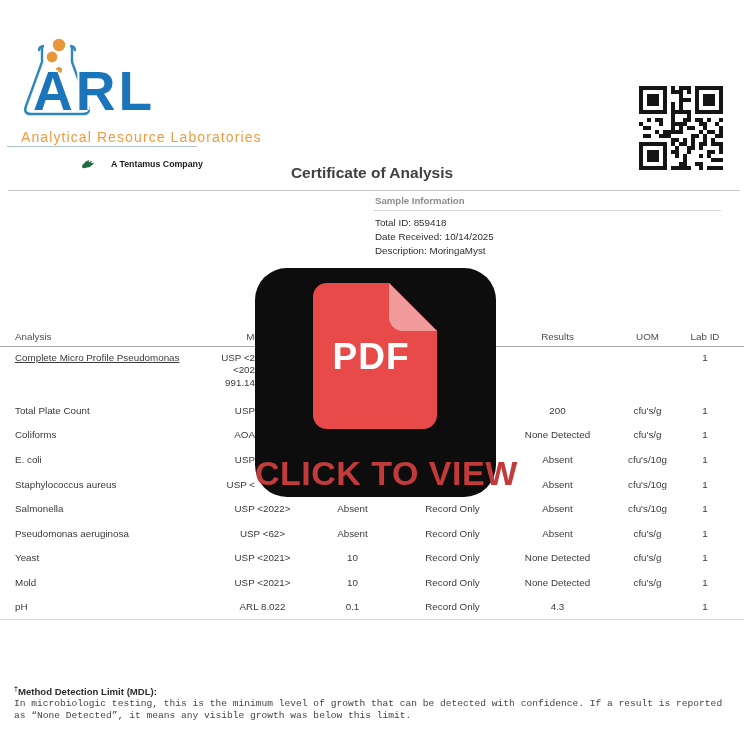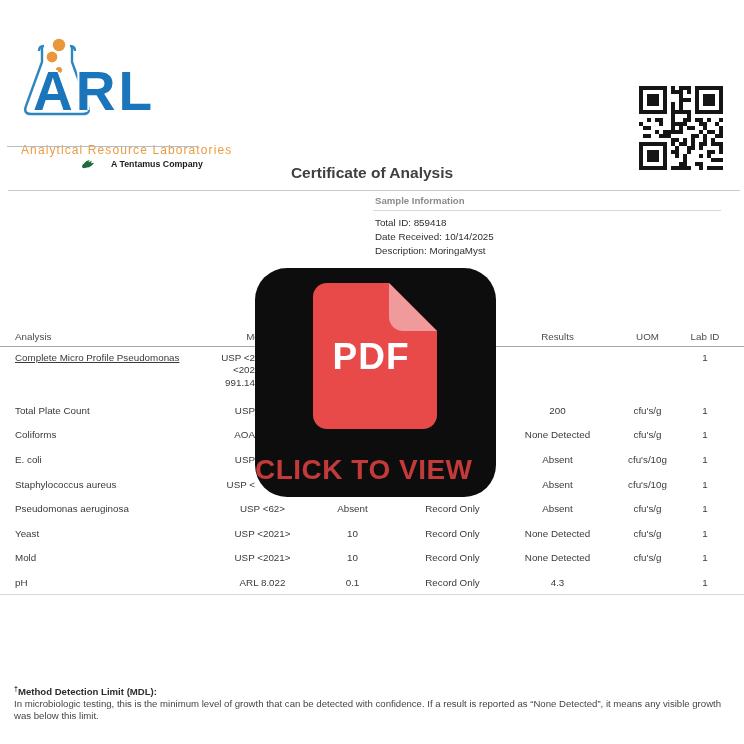--- a/index.html
+++ b/index.html
@@ -9,21 +9,21 @@
   *{margin:0;padding:0;box-sizing:border-box;}
   html,body{background:#fff;}
   body{font-family:"Liberation Sans","DejaVu Sans",sans-serif;}
   #page{position:relative;width:744px;height:744px;background:#fff;overflow:hidden;padding-left:40px;}
 
   
   .flask-svg{position:absolute;left:18px;top:30px;}
   .arl-brand{position:absolute;left:33px;top:64px;font-size:55px;font-weight:bold;color:var(--arl-blue);
     letter-spacing:3px;line-height:1;
     text-shadow:-2px 0 0 #fff,2px 0 0 #fff,0 -2px 0 #fff,0 2px 0 #fff;}
-  .arl-tagline{position:absolute;left:21px;top:143px;font-size:12px;letter-spacing:1.1px;color:var(--arl-orange);white-space:nowrap;}
+  .arl-tagline{position:absolute;left:21px;top:129px;font-size:14px;letter-spacing:1.1px;color:var(--arl-orange);white-space:nowrap;}
   .logo-divider{position:absolute;left:7px;top:146px;width:190px;border-top:1px solid #aebfd0;}
   .tentamus{position:absolute;left:81px;top:157px;display:flex;align-items:center;gap:15px;}
   .tentamus-label{font-size:8.8px;font-weight:bold;color:#1c1c1c;white-space:nowrap;}
 
   
   .coa-title{position:absolute;left:0;top:164px;width:744px;text-align:center;font-size:15.5px;font-weight:bold;color:#404040;}
   .qr-box{position:absolute;left:627px;top:84px;width:108px;height:88px;display:flex;align-items:center;justify-content:center;}
   .page-divider{position:absolute;left:8px;top:190px;width:732px;border-top:1px solid #c9c9c9;}
 
   
@@ -47,28 +47,28 @@
   table.results td.m-frag{text-align:right;padding-right:55px;}
   .u{text-decoration:underline;}
   .mline{line-height:12.8px;}
   td.c-labid{padding-right:24px;}
   th.h-labid{padding-right:24px;}
 
   
   .pdf-overlay{position:absolute;left:255px;top:268px;width:241px;height:229px;background:var(--overlay-black);
     border-radius:32px;z-index:5;cursor:pointer;}
   .pdf-icon{position:absolute;left:58px;top:15px;}
-  .pdf-cta{position:absolute;left:0;top:186px;width:100%;font-size:28px;font-weight:bold;
+  .pdf-cta{position:absolute;left:0;top:186px;width:100%;text-align:center;font-size:34px;font-weight:bold;
     letter-spacing:0.5px;color:var(--cta-red);white-space:nowrap;}
 
   
   .footnotes{position:absolute;left:14px;top:683px;width:724px;font-size:9.6px;color:#3f3f3f;}
   .fn-title{font-weight:bold;color:#2c2c2c;line-height:12px;}
   .fn-title sup{font-size:7px;}
-  .fn-body{line-height:11.6px;margin-bottom:20px;color:#454545;}
+  .fn-body{line-height:11.6px;margin-bottom:20px;color:#454545;font-family:Liberation Mono, monospace;}
 </style>
 </head>
 <body>
 
 <div id="page">
 
   <svg class="flask-svg" width="180" height="120" viewBox="0 0 180 120">
     <path d="M26 16 q-5 0 -5 5" fill="none" stroke="#2e86c1" stroke-width="2.4"></path>
     <path d="M52 16 q5 0 5 5" fill="none" stroke="#2e86c1" stroke-width="2.4"></path>
     <path d="M24 17 v15 L8 76 q-3 8 5 8 h52 q8 0 5 -8 L54 32 v-15" fill="none" stroke="#2e86c1" stroke-width="2.4"></path>
@@ -294,20 +294,29 @@
       <tr class="r">
         <td class="c-analysis">Staphylococcus aureus</td>
         <td class="m-frag">USP &lt;</td>
         <td></td>
         <td></td>
         <td>Absent</td>
         <td>cfu's/10g</td>
         <td class="c-labid">1</td>
       </tr>
       <tr class="r">
+        <td class="c-analysis">Salmonella</td>
+        <td>USP &lt;2022&gt;</td>
+        <td>Absent</td>
+        <td>Record Only</td>
+        <td>Absent</td>
+        <td>cfu's/10g</td>
+        <td class="c-labid">1</td>
+      </tr>
+      <tr class="r">
         <td class="c-analysis">Pseudomonas aeruginosa</td>
         <td>USP &lt;62&gt;</td>
         <td>Absent</td>
         <td>Record Only</td>
         <td>Absent</td>
         <td>cfu's/g</td>
         <td class="c-labid">1</td>
       </tr>
       <tr class="r">
         <td class="c-analysis">Yeast</td>

